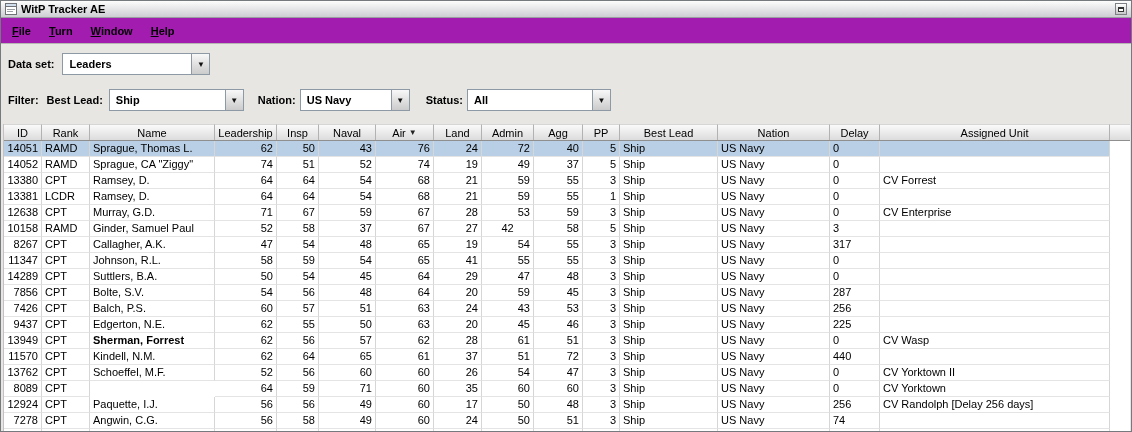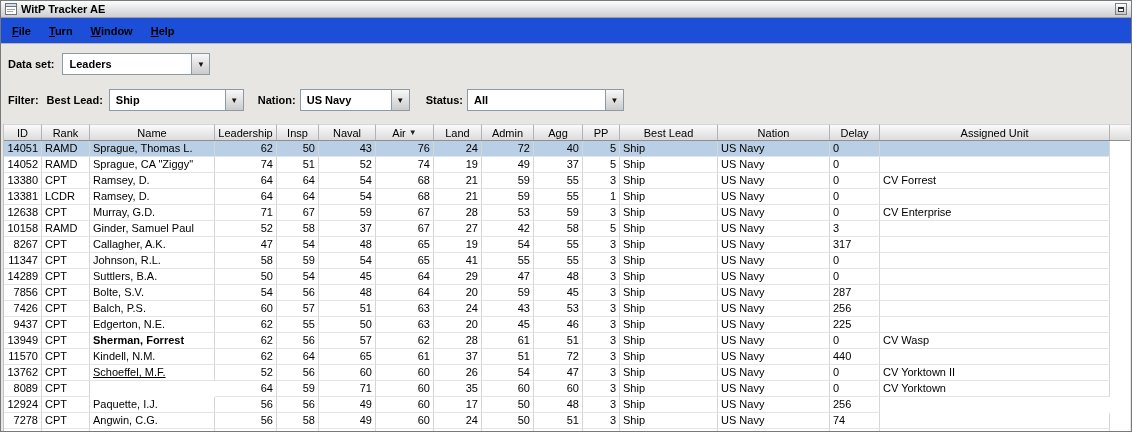--- a/index.html
+++ b/index.html
@@ -28,21 +28,21 @@
     flex:none; width:12px; height:12px;
     border:1px solid #7d8085;
     background:linear-gradient(#ffffff,#c6c6c6);
     display:flex; align-items:center; justify-content:center;
   }
   .titlebar-btn .glyph{ width:6px; height:5px; border:1px solid #333; border-top-width:2px; background:#fff; }
 
   
   .menubar{
     flex:none; height:26px;
-    background:#1d4ed8;
+    background:#a21caf;
     border-bottom:1px solid #b6b6b3;
     display:flex; align-items:center;
     padding:0 2px;
   }
   .menu-item{
     font-size:11px; font-weight:bold; color:#000;
     padding:4px 9px; cursor:default; white-space:nowrap;
   }
 
   
@@ -160,21 +160,21 @@
     <span class="gap14"></span>
     <span class="panel-label">Nation:</span>
     <span class="gap4"></span>
     <div class="combo" style="width:110px">
       <span class="combo-value">US Navy</span>
       <span class="combo-btn">▼</span>
     </div>
     <span class="gap16"></span>
     <span class="panel-label">Status:</span>
     <span class="gap4"></span>
-    <div class="combo" style="width:157px">
+    <div class="combo" style="width:144px">
       <span class="combo-value">All</span>
       <span class="combo-btn">▼</span>
     </div>
   </div>
 
   <div class="table-area">
     <div class="thead" id="thead">
         <div class="th" style="width: 38px;">
           <span>ID</span>
         </div>
@@ -311,21 +311,21 @@
         </div>
         <div class="tr">
           <div class="td align-right" style="width: 38px;">10158</div>
           <div class="td align-left" style="width: 48px;">RAMD</div>
           <div class="td align-left" style="width: 125px;">Ginder, Samuel Paul</div>
           <div class="td align-right" style="width: 62px;">52</div>
           <div class="td align-right" style="width: 42px;">58</div>
           <div class="td align-right" style="width: 57px;">37</div>
           <div class="td align-right" style="width: 58px;">67</div>
           <div class="td align-right" style="width: 48px;">27</div>
-          <div class="td align-right" style="width: 52px;">42</div>
+          <div class="td align-right" style="width: 52px; text-align: center;">42</div>
           <div class="td align-right" style="width: 49px;">58</div>
           <div class="td align-right" style="width: 37px;">5</div>
           <div class="td align-left" style="width: 98px;">Ship</div>
           <div class="td align-left" style="width: 112px;">US Navy</div>
           <div class="td align-left" style="width: 50px;">3</div>
           <div class="td align-left" style="width: 230px;"></div>
         </div>
         <div class="tr">
           <div class="td align-right" style="width: 38px;">8267</div>
           <div class="td align-left" style="width: 48px;">CPT</div>
@@ -458,21 +458,21 @@
           <div class="td align-right" style="width: 49px;">72</div>
           <div class="td align-right" style="width: 37px;">3</div>
           <div class="td align-left" style="width: 98px;">Ship</div>
           <div class="td align-left" style="width: 112px;">US Navy</div>
           <div class="td align-left" style="width: 50px;">440</div>
           <div class="td align-left" style="width: 230px;"></div>
         </div>
         <div class="tr">
           <div class="td align-right" style="width: 38px;">13762</div>
           <div class="td align-left" style="width: 48px;">CPT</div>
-          <div class="td align-left" style="width: 125px; text-decoration: underline;">Schoeffel, M.F.</div>
+          <div class="td align-left" style="width: 125px;">Schoeffel, M.F.</div>
           <div class="td align-right" style="width: 62px;">52</div>
           <div class="td align-right" style="width: 42px;">56</div>
           <div class="td align-right" style="width: 57px;">60</div>
           <div class="td align-right" style="width: 58px;">60</div>
           <div class="td align-right" style="width: 48px;">26</div>
           <div class="td align-right" style="width: 52px;">54</div>
           <div class="td align-right" style="width: 49px;">47</div>
           <div class="td align-right" style="width: 37px;">3</div>
           <div class="td align-left" style="width: 98px;">Ship</div>
           <div class="td align-left" style="width: 112px;">US Navy</div>
@@ -504,20 +504,21 @@
           <div class="td align-right" style="width: 42px;">56</div>
           <div class="td align-right" style="width: 57px;">49</div>
           <div class="td align-right" style="width: 58px;">60</div>
           <div class="td align-right" style="width: 48px;">17</div>
           <div class="td align-right" style="width: 52px;">50</div>
           <div class="td align-right" style="width: 49px;">48</div>
           <div class="td align-right" style="width: 37px;">3</div>
           <div class="td align-left" style="width: 98px;">Ship</div>
           <div class="td align-left" style="width: 112px;">US Navy</div>
           <div class="td align-left" style="width: 50px;">256</div>
+          <div class="td align-left" style="width: 230px;">CV Randolph [Delay 256 days]</div>
         </div>
         <div class="tr">
           <div class="td align-right" style="width: 38px;">7278</div>
           <div class="td align-left" style="width: 48px;">CPT</div>
           <div class="td align-left" style="width: 125px;">Angwin, C.G.</div>
           <div class="td align-right" style="width: 62px;">56</div>
           <div class="td align-right" style="width: 42px;">58</div>
           <div class="td align-right" style="width: 57px;">49</div>
           <div class="td align-right" style="width: 58px;">60</div>
           <div class="td align-right" style="width: 48px;">24</div>

